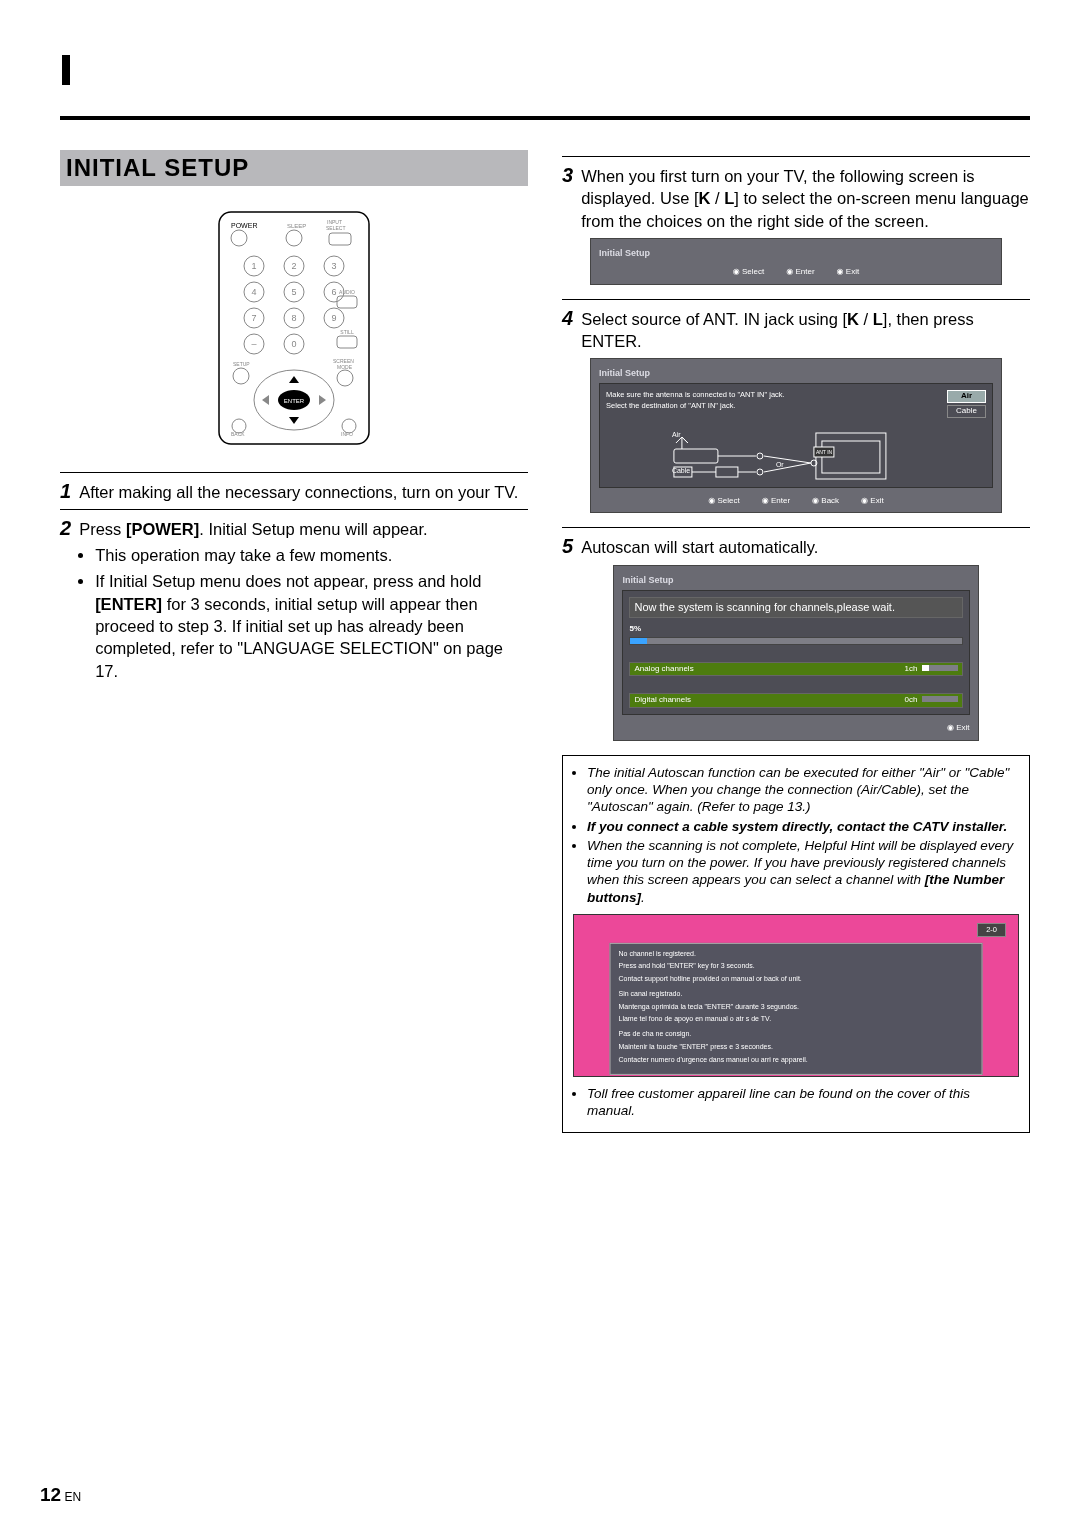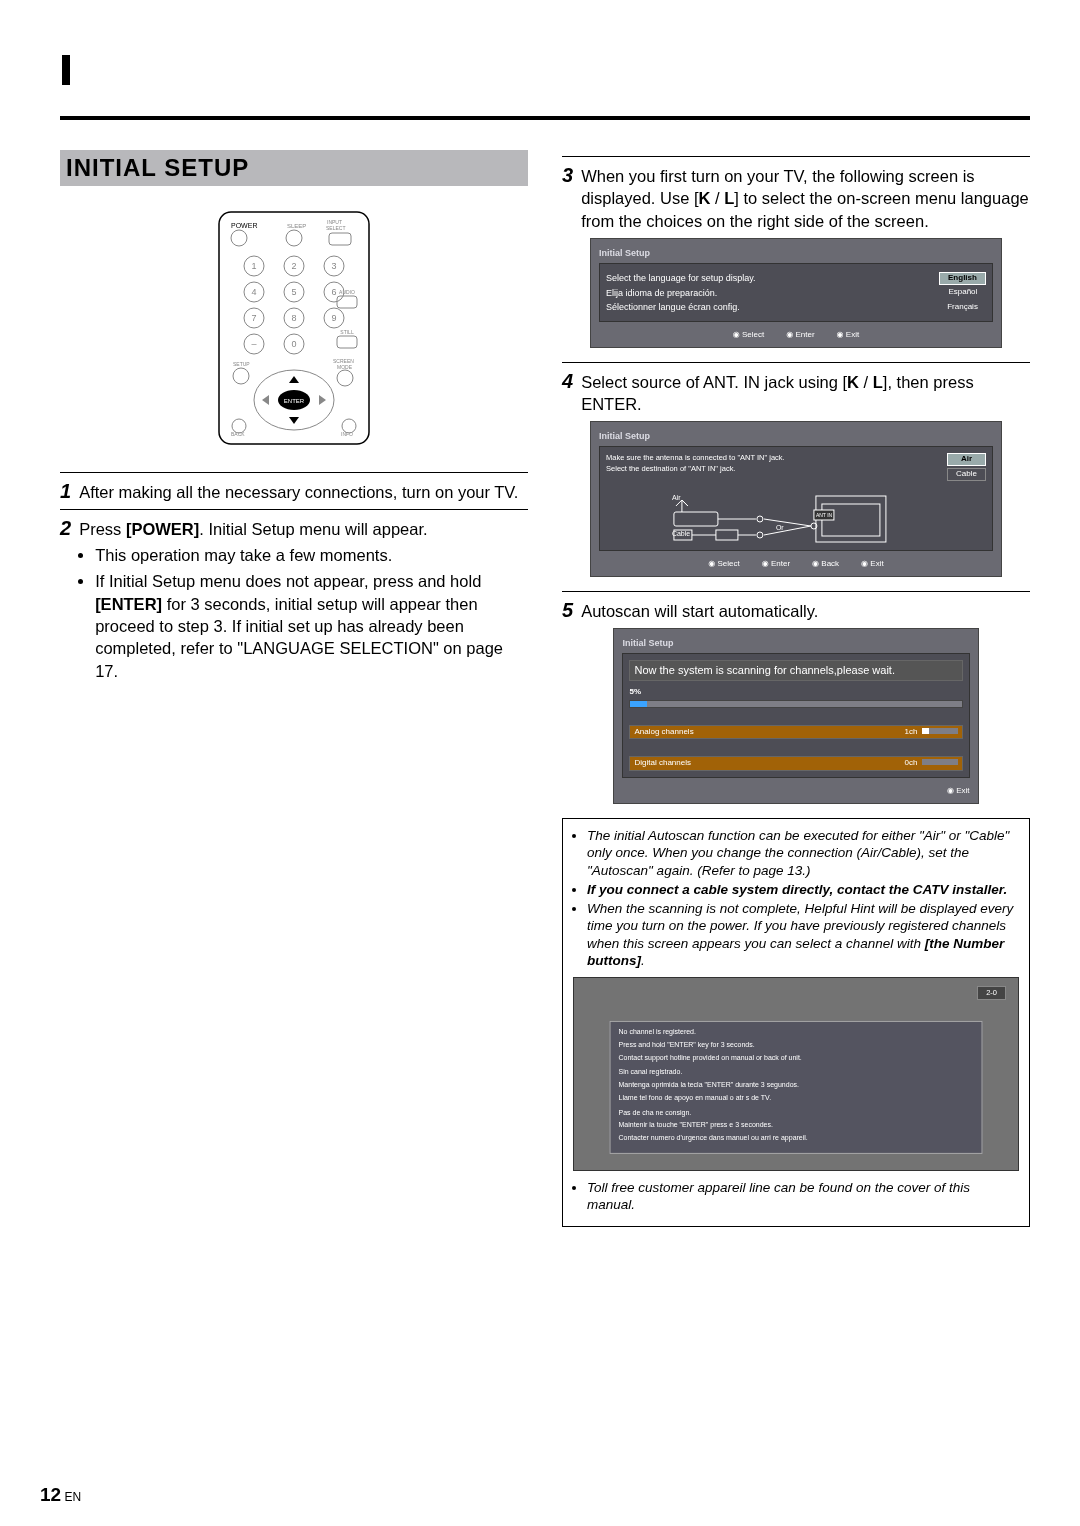--- a/index.html
+++ b/index.html
@@ -75,39 +75,39 @@
   .osd-row { display:flex; justify-content:space-between; align-items:center; margin:2px 0;}
   .lang-btn { display:inline-block; padding:0 8px; min-width:46px; text-align:center; font-size:8px;}
   .lang-sel { background:#9aa; color:#000; font-weight:bold; border:1px solid #fff;}
   .osd-foot { display:flex; gap:22px; justify-content:center; margin-top:8px; font-size:8px;}
   .osd-foot span::before { content:"◉ "; font-size:8px;}
   .ant-pick { float:right; }
   .ant-pick div { border:1px solid #888; padding:0 8px; font-size:8px; margin-bottom:2px; text-align:center;}
   .ant-pick .sel { background:#9aa; color:#000; font-weight:bold; border:1px solid #fff;}
   .ant-diagram { margin-top:16px; clear:both; }
   .ant-diagram svg { display:block; }
-  .scan-row { display:flex; justify-content:space-between; font-size:8px; padding:1px 4px; border:1px solid #666; background:#a16207; margin-top:17px;}
+  .scan-row { display:flex; justify-content:space-between; font-size:8px; padding:1px 4px; border:1px solid #666; background:#4d7c0f; margin-top:17px;}
   .scan-bar { width:36px; height:6px; background:#7e7e86; display:inline-block; margin-left:4px; position:relative;}
   .scan-bar::before{content:"";position:absolute;left:0;top:0;bottom:0;width:20%;background:#fff;}
   .scan-bar.zero::before{width:0;}
   .progbar { height:8px; background:#7e7e86; border:1px solid #444; position:relative; margin:2px 0 6px 0;}
   .progbar::before { content:""; position:absolute; left:0;top:0;bottom:0; width:5%; background:#3aa3ff;}
   .notes-box {
     border:1px solid #000;
     padding:6px 10px 10px 10px;
     margin-top:12px;
     font-size:13.5px;
   }
   .notes-title { font-style:italic; font-weight:bold; margin-bottom:4px;}
   .notes-box ul { margin:0; padding-left:14px; }
   .notes-box li { font-style:italic; margin:2px 0; line-height:1.28;}
   .hint-screen {
-    background:#737373; color:#fff; font-size:7.5px;
+    background:#ec4899; color:#fff; font-size:7.5px;
     padding:4px; margin:8px 0 8px 0; border:1px solid #333;
-    position:relative; height:194px;
+    position:relative; height:163px;
   }
   .hint-screen .ch { position:absolute; right:12px; top:8px; background:#444; padding:1px 8px; border:1px solid #888;}
   .hint-msgbox {
     position:absolute; left:50%; top:50%; transform:translate(-50%,-40%);
     width:84%; background:#545460; border:1px solid #aaa; padding:6px 8px;
     line-height:1.25;
   }
   .hint-msgbox p { margin:0 0 4px 0; font-size:7px; }
   .page-num {
     position:absolute; left:40px; bottom:20px;
@@ -221,34 +221,20 @@
       <hr class="sep">
       <div class="step">
         <div class="step-num">3</div>
         <div class="step-body">
           <span>When you first turn on your TV, the following screen is displayed. Use [</span><b>K</b> / <b>L</b><span>] to select the on-screen menu language from the choices on the right side of the screen.</span>
         </div>
       </div>
 
       <div class="osd">
         <div class="osd-title">Initial Setup</div>
-        <div class="osd-body">
-          <div class="osd-row">
-              <span>Select the language for setup display.</span>
-              <span class="lang-btn lang-sel">English</span>
-            </div>
-          <div class="osd-row">
-              <span>Elija idioma de preparación.</span>
-              <span class="lang-btn">Español</span>
-            </div>
-          <div class="osd-row">
-              <span>Sélectionner langue écran config.</span>
-              <span class="lang-btn">Français</span>
-            </div>
-        </div>
         <div class="osd-foot">
           <span>Select</span>
           <span>Enter</span>
           <span>Exit</span>
         </div>
       </div>
 
 
       <hr class="sep">
       <div class="step">

